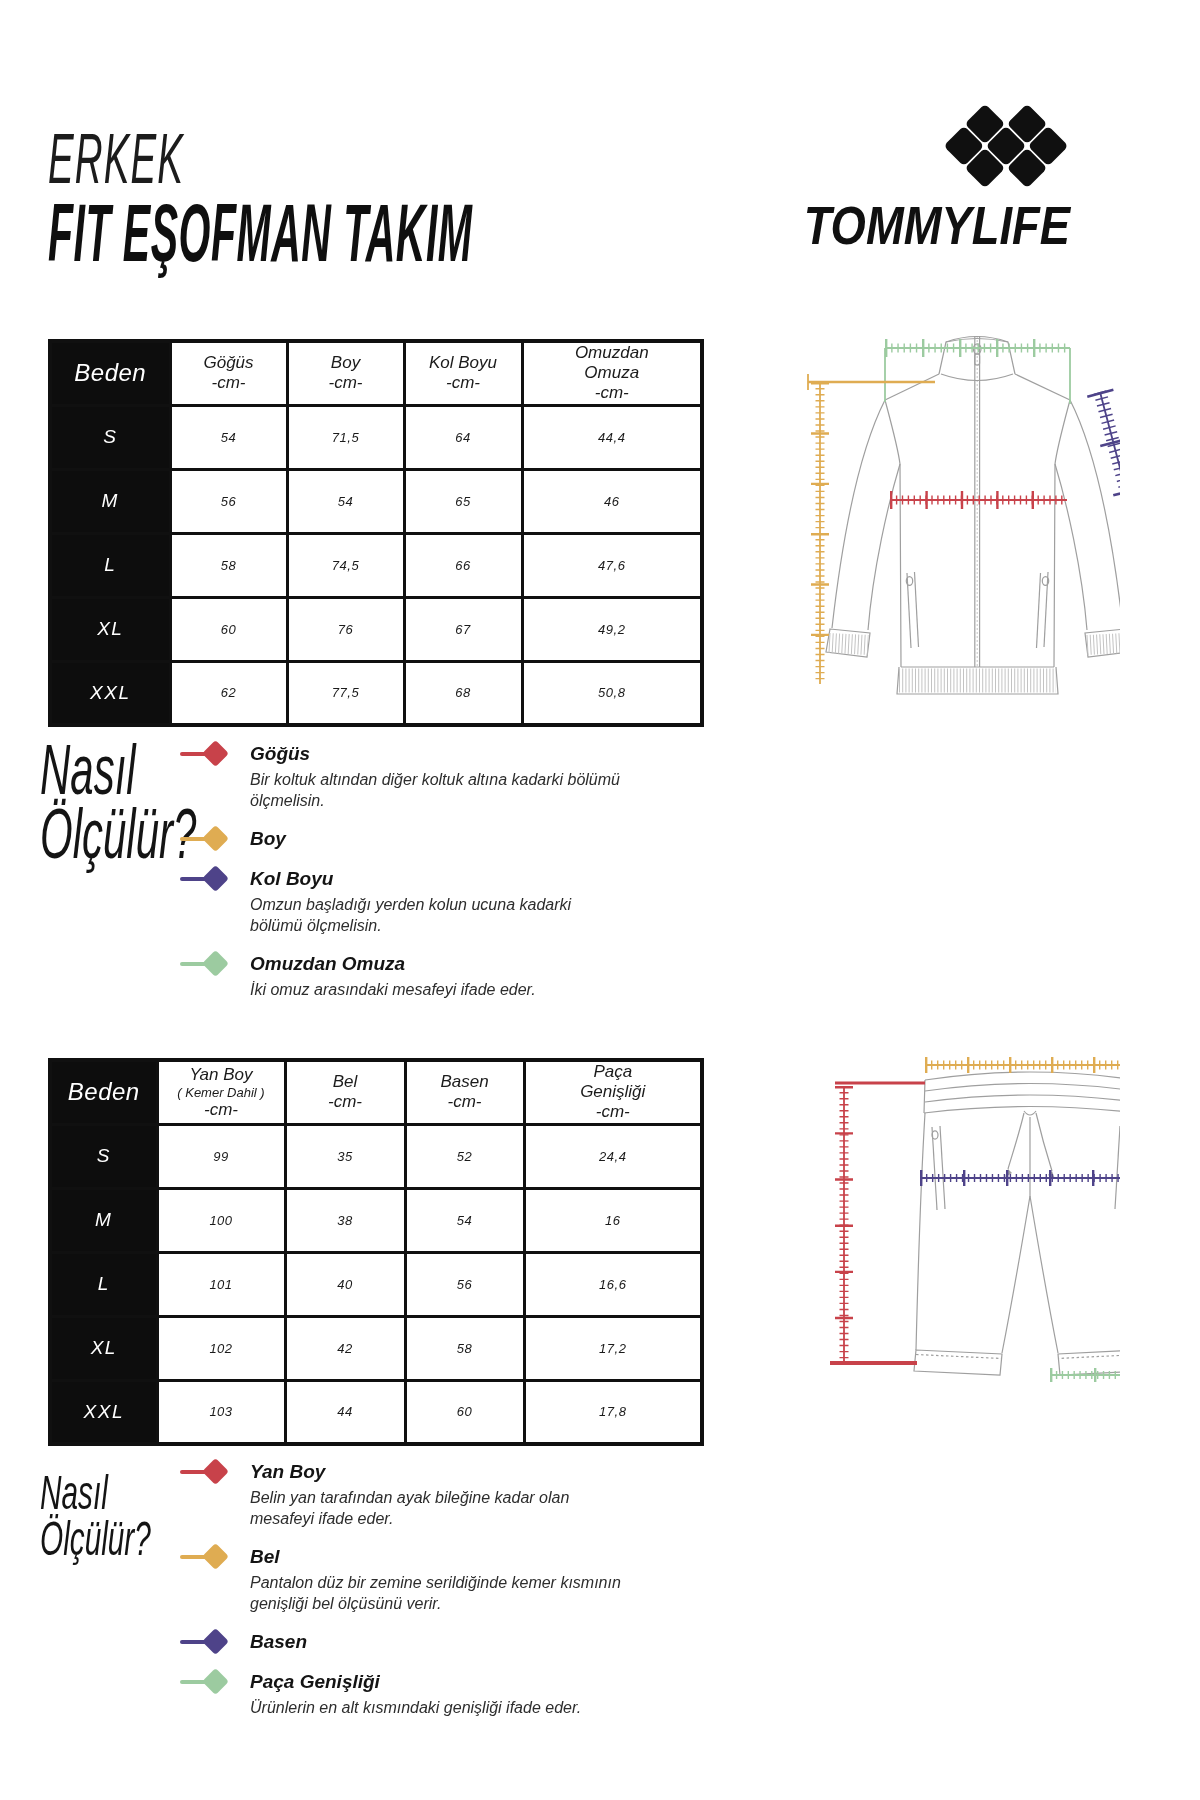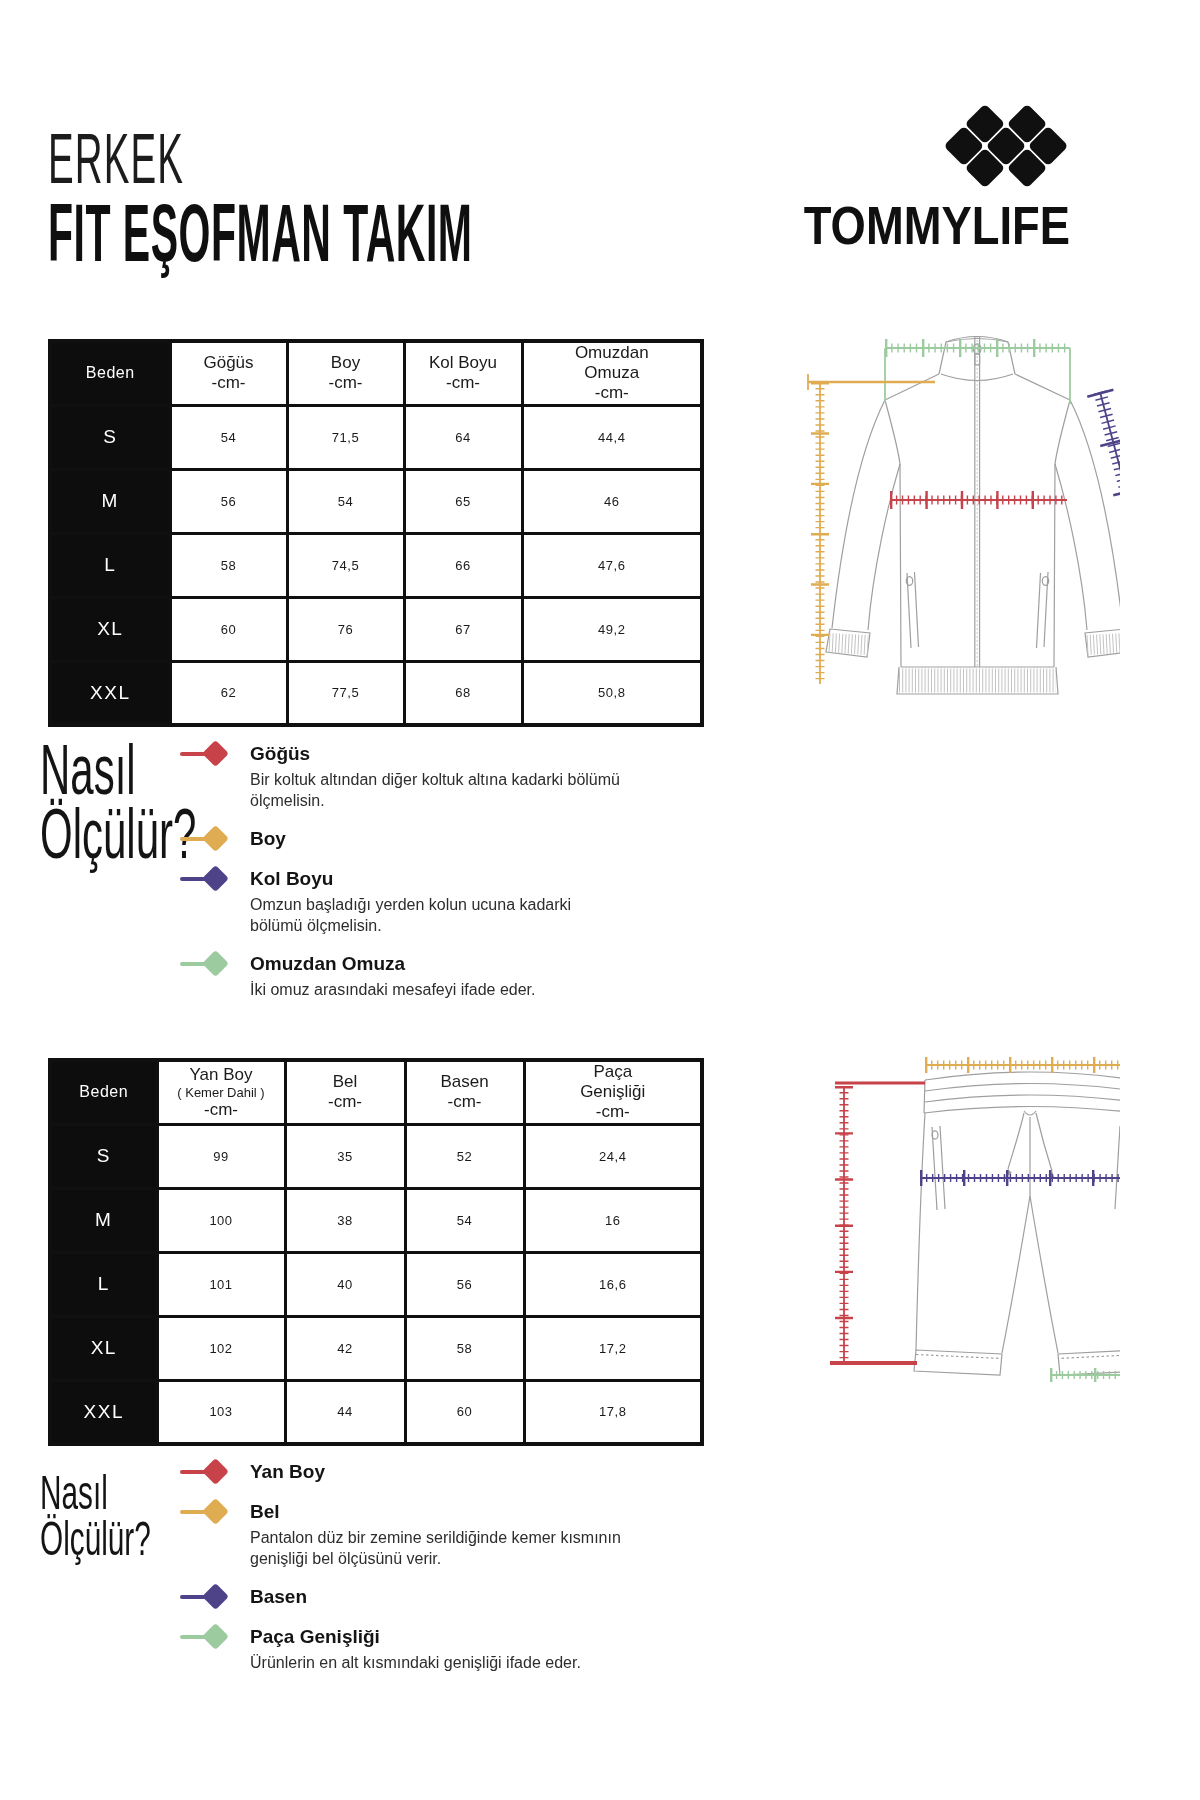--- a/index.html
+++ b/index.html
@@ -1,17 +1,17 @@
 <!DOCTYPE html>
 <html style="--c-red: #C8424A; --c-yellow: #DFAC52; --c-purple: #4E4389; --c-green: #9CCBA0; --c-table_ink: #101010;"><head>
 <meta charset="utf-8">
 <style>
   html,body{margin:0;padding:0;background:#fff;}
   .page{position:relative;width:1120px;height:1800px;background:#ffffff;overflow:hidden;
-        font-family:"Liberation Sans",sans-serif;color:#161616;}
+        font-family:"Liberation Sans",sans-serif;color:#161616;font-style:italic;}
 
   
   .cat-label{position:absolute;left:48px;top:124px;font-size:70px;font-weight:400;
              letter-spacing:2px;line-height:1;transform:scaleX(.55);transform-origin:left top;color:#1c1c1c;white-space:nowrap;}
   .page-title{position:absolute;left:48px;top:192px;font-size:82px;font-weight:700;margin:0;
              letter-spacing:1px;line-height:1;transform:scaleX(.50);transform-origin:left top;color:#0f0f0f;white-space:nowrap;}
   .brand-name{position:absolute;right:50px;top:198px;font-size:54px;font-weight:700;
              letter-spacing:0;line-height:1;transform:scaleX(.84);transform-origin:right top;color:#101010;white-space:nowrap;}
   .brand-logo{position:absolute;left:939px;top:102px;width:134px;height:88px;}
   .brand-logo rect{fill:#101010;}
@@ -20,21 +20,21 @@
   table.size-table{position:absolute;border-collapse:collapse;background:#fff;
                    border:4px solid #101010;table-layout:fixed;}
   #table-jacket{left:48px;top:339px;width:652px;}
   #table-pants{left:48px;top:1058px;width:652px;}
   .size-table th,.size-table td{border:3px solid #101010;text-align:center;vertical-align:middle;
                    padding:0;font-weight:400;}
   .size-table tr{height:64px;}
   .size-table td{font-size:13px;color:#1b1b1b;letter-spacing:.5px;}
   .size-table th{font-size:17px;line-height:1.18;color:#1b1b1b;}
   .size-col{background:#0d0d0d;color:#fff !important;border-color:#0d0d0d;}
-  th.size-col{font-size:16px;letter-spacing:.5px;}
+  th.size-col{font-size:24px;letter-spacing:.5px;}
   td.size-col{font-size:19px;letter-spacing:1.5px;}
   .h-label,.h-unit,.h-sub{display:block;}
   .h-sub{font-size:13px;}
   .wrap2 .h-label{max-width:96px;margin:0 auto;}
   .wrap2b .h-label{max-width:86px;margin:0 auto;}
 
   
   .nasil{position:absolute;left:40px;margin:0;font-weight:400;color:#141414;transform-origin:left top;}
   #guide-top-heading{top:738px;font-size:70px;line-height:64px;transform:scaleX(.60);}
   #guide-bottom-heading{top:1470px;font-size:48px;line-height:46px;transform:scaleX(.62);}
@@ -405,20 +405,22 @@
     <span>Ölçülür?</span>
   </h2>
   <div class="g-items" id="guide-bottom-items">
     <div class="g-item">
       <span class="g-marker">
           <i class="g-line c-red-bg"></i>
           <i class="g-diamond c-red-bg"></i>
         </span>
       <div class="g-text">
           <div class="g-title">Yan Boy</div>
+        <div class="g-desc">Belin yan tarafından ayak bileğine kadar olan
+mesafeyi ifade eder.</div>
         </div>
     </div>
     <div class="g-item">
       <span class="g-marker">
           <i class="g-line c-yellow-bg"></i>
           <i class="g-diamond c-yellow-bg"></i>
         </span>
       <div class="g-text">
           <div class="g-title">Bel</div>
         <div class="g-desc">Pantalon düz bir zemine serildiğinde kemer kısmının

